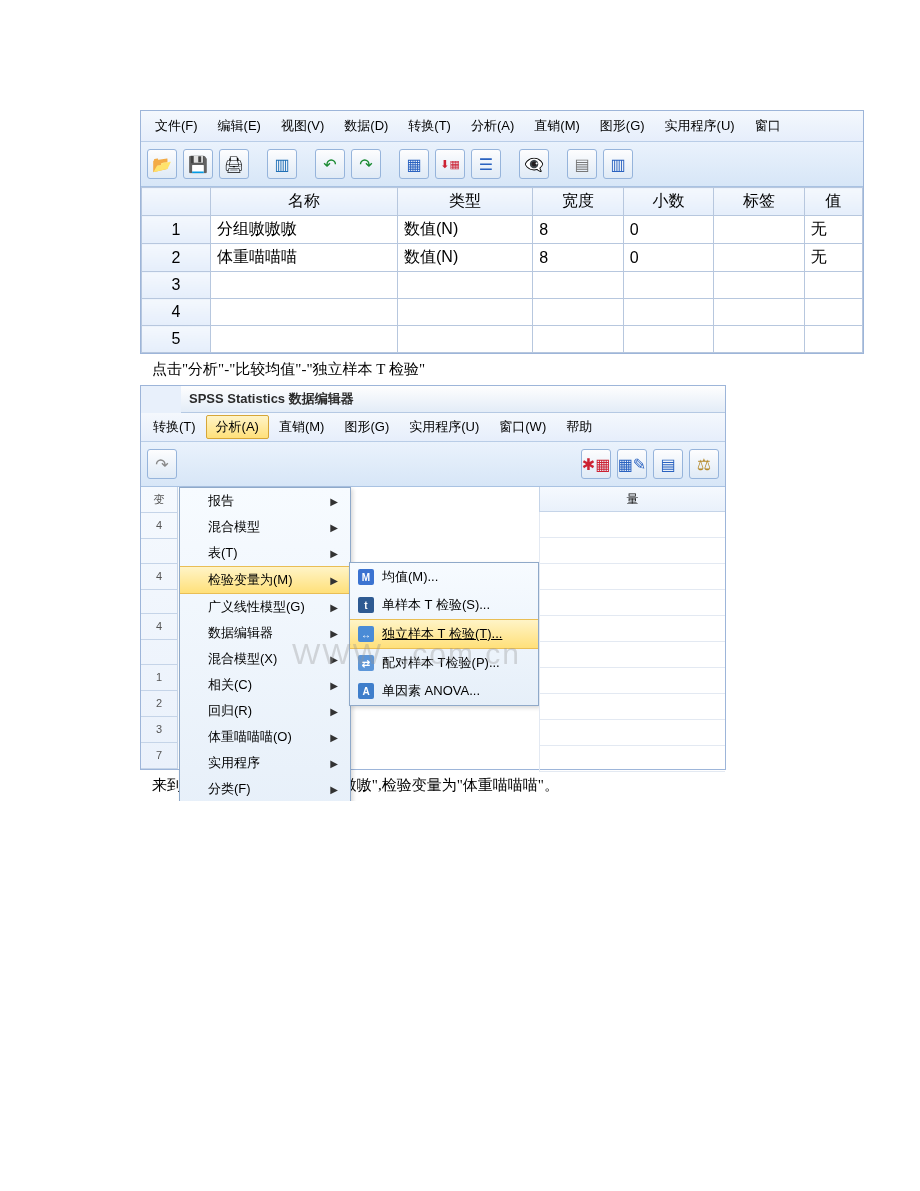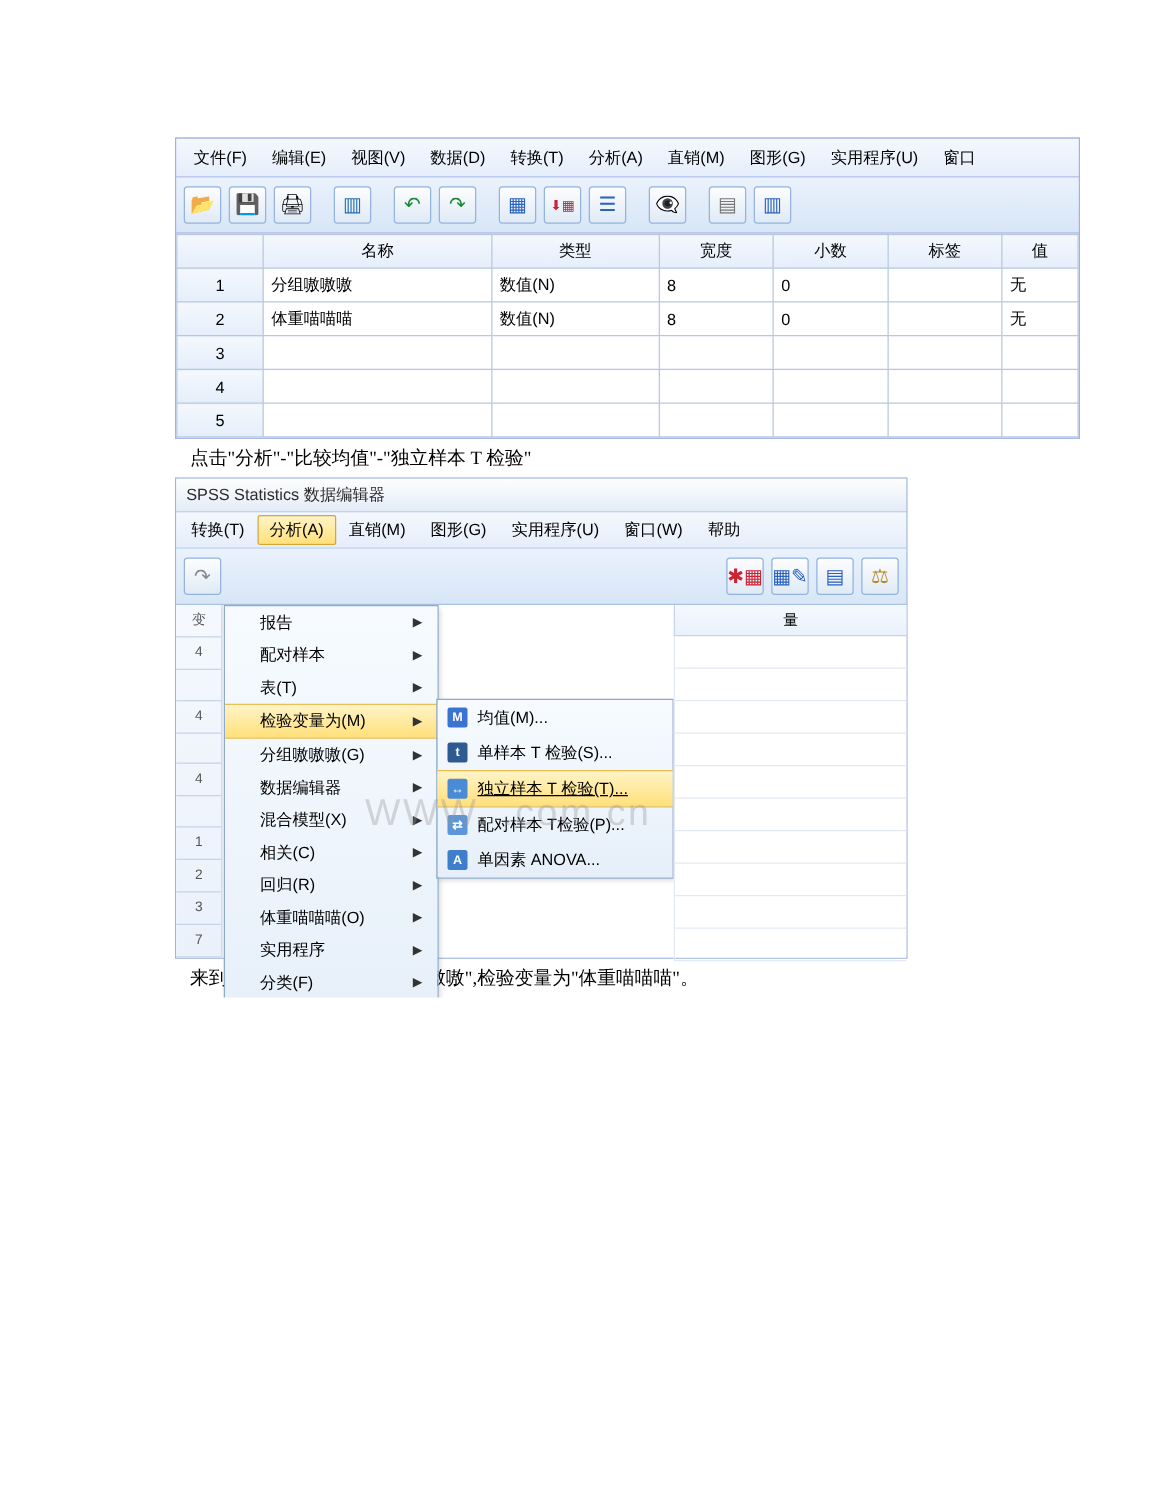--- a/index.html
+++ b/index.html
@@ -56,21 +56,21 @@
     border-collapse: collapse;
     width: 100%;
     background: #fff;
   }
   .var-table th, .var-table td {
     border: 1px solid #b7c7de;
     padding: 3px 6px;
     height: 20px;
     font-weight: normal;
     text-align: left;
-    font-size: 13px;
+    font-size: 16px;
   }
   .var-table th {
     background: linear-gradient(#f4f8fd,#e5eefb);
     text-align: center;
   }
   .var-table td.rownum {
     background: linear-gradient(#f4f8fd,#e5eefb);
     text-align: center;
     width: 54px;
   }
@@ -84,23 +84,24 @@
   
   .spss-window2 {
     width: 584px;
     border: 1px solid #9db5d9;
     background: #e8f0fb;
     position: relative;
   }
   .titlebar2 {
     background: linear-gradient(#fefefe,#e3ecf7);
     padding: 4px 8px;
-    font-weight: normal;
+    font-weight: bold;
     color: #2b2b2b;
     border-bottom: 1px solid #b5c9e3;
+    margin-left: 40px;
   }
   .menubar2 {
     display: flex;
     background: linear-gradient(#f4f8fd,#e6eefb);
     border-bottom: 1px solid #b9cde7;
     padding: 2px 2px;
   }
   .menubar2 span { padding: 3px 10px; }
   .menubar2 span.active {
     background: linear-gradient(#fff4c7,#ffe07a);
@@ -357,33 +358,33 @@
         <div class="rc">3</div>
         <div class="rc">7</div>
       </div>
 
       <div class="dropdown">
         <div class="mi">
             <span>报告</span>
             <span class="arrow">▶</span>
           </div>
         <div class="mi">
-            <span>配对样本</span>
+            <span>混合模型</span>
             <span class="arrow">▶</span>
           </div>
         <div class="mi">
             <span>表(T)</span>
             <span class="arrow">▶</span>
           </div>
         <div class="mi sel">
             <span>检验变量为(M)</span>
             <span class="arrow">▶</span>
           </div>
         <div class="mi">
-            <span>分组嗷嗷嗷(G)</span>
+            <span>广义线性模型(G)</span>
             <span class="arrow">▶</span>
           </div>
         <div class="mi">
             <span>数据编辑器</span>
             <span class="arrow">▶</span>
           </div>
         <div class="mi">
             <span>混合模型(X)</span>
             <span class="arrow">▶</span>
           </div>

